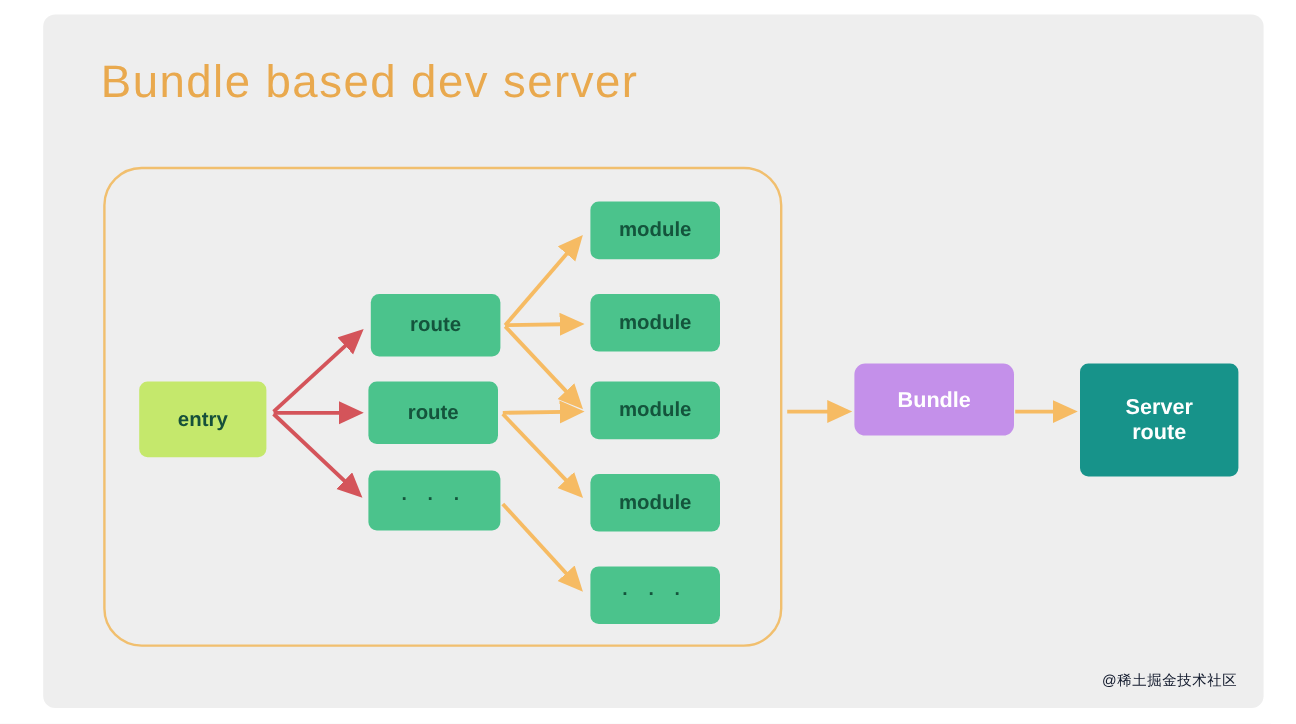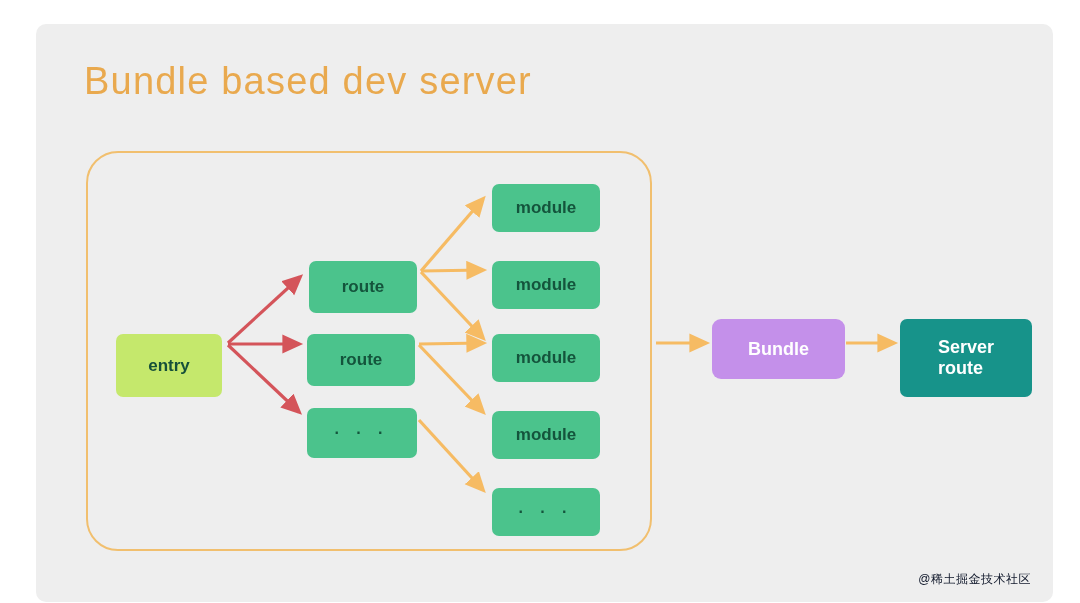--- a/index.html
+++ b/index.html
@@ -3,21 +3,21 @@
 <meta charset="utf-8">
 <style>
   html,body{margin:0;padding:0;background:#ffffff;}
   body{
     width:1080px;height:603px;
     font-family:"Liberation Sans","DejaVu Sans",sans-serif;
     overflow:hidden;
   }
   #slide{
     position:absolute;
-    left:36px;top:24px;
+    left:36px;top:12px;
     width:1017px;height:578px;
     background:#eeeeee;
     border-radius:10px;
   }
   #title{
     position:absolute;
     left:48px;top:36px;
     font-size:38px;
     color:#e9a94e;
     letter-spacing:1.2px;
@@ -31,27 +31,26 @@
     border:2px solid #f1bf6e;
     border-radius:32px;
     box-sizing:border-box;
     background:transparent;
   }
   .node{
     position:absolute;
     display:flex;
     align-items:center;
     justify-content:center;
-    text-align:left;
+    text-align:center;
     box-sizing:border-box;
     border-radius:7px;
     font-size:17px;
     font-weight:bold;
     line-height:1.15;
-    margin-top:16px;
   }
   .node.entry{
     background:#c5e86c;
     color:#16503a;
   }
   .node.green{
     background:#4bc38c;
     color:#14543c;
   }
   .node.bundle{
@@ -151,16 +150,16 @@
     </div>
     <div class="node green" style="left: 492px; top: 395px; width: 108px; height: 48px; position: absolute;">
       <span>module</span>
     </div>
     <div class="node green" style="left: 492px; top: 472px; width: 108px; height: 48px; position: absolute;">
       <span class="dots">· · ·</span>
     </div>
     <div class="node bundle" style="left: 712px; top: 303px; width: 133px; height: 60px; position: absolute;">
       <span>Bundle</span>
     </div>
-    <div class="node server" style="left: 900px; top: 303px; width: 132px; height: 78px; position: absolute;">
+    <div class="node server" style="left: 900px; top: 303px; width: 132px; height: 94px; position: absolute;">
       <div><span>Server</span><br><span>route</span></div>
     </div>
   </div>
 
 </body></html>

